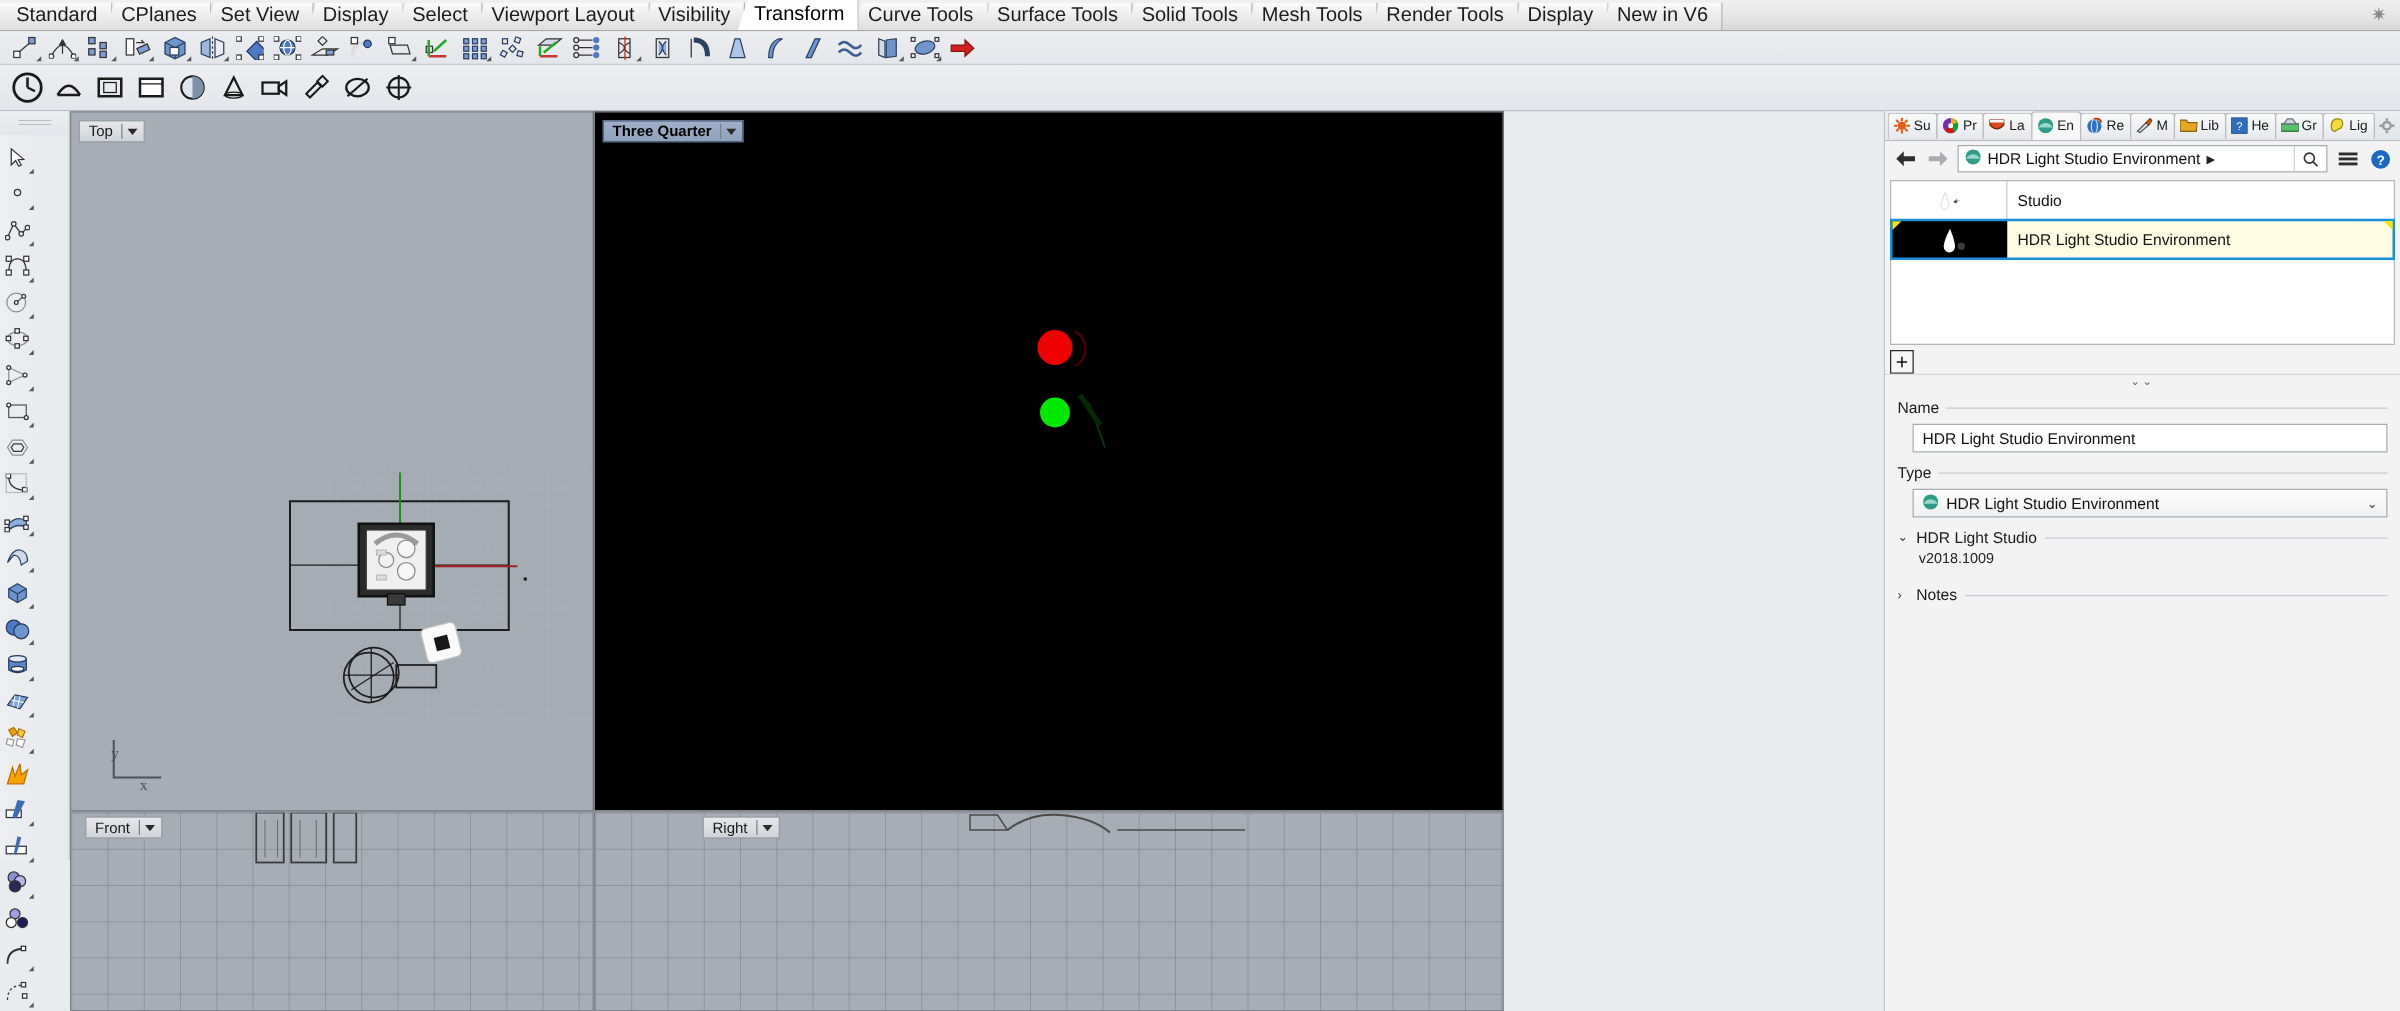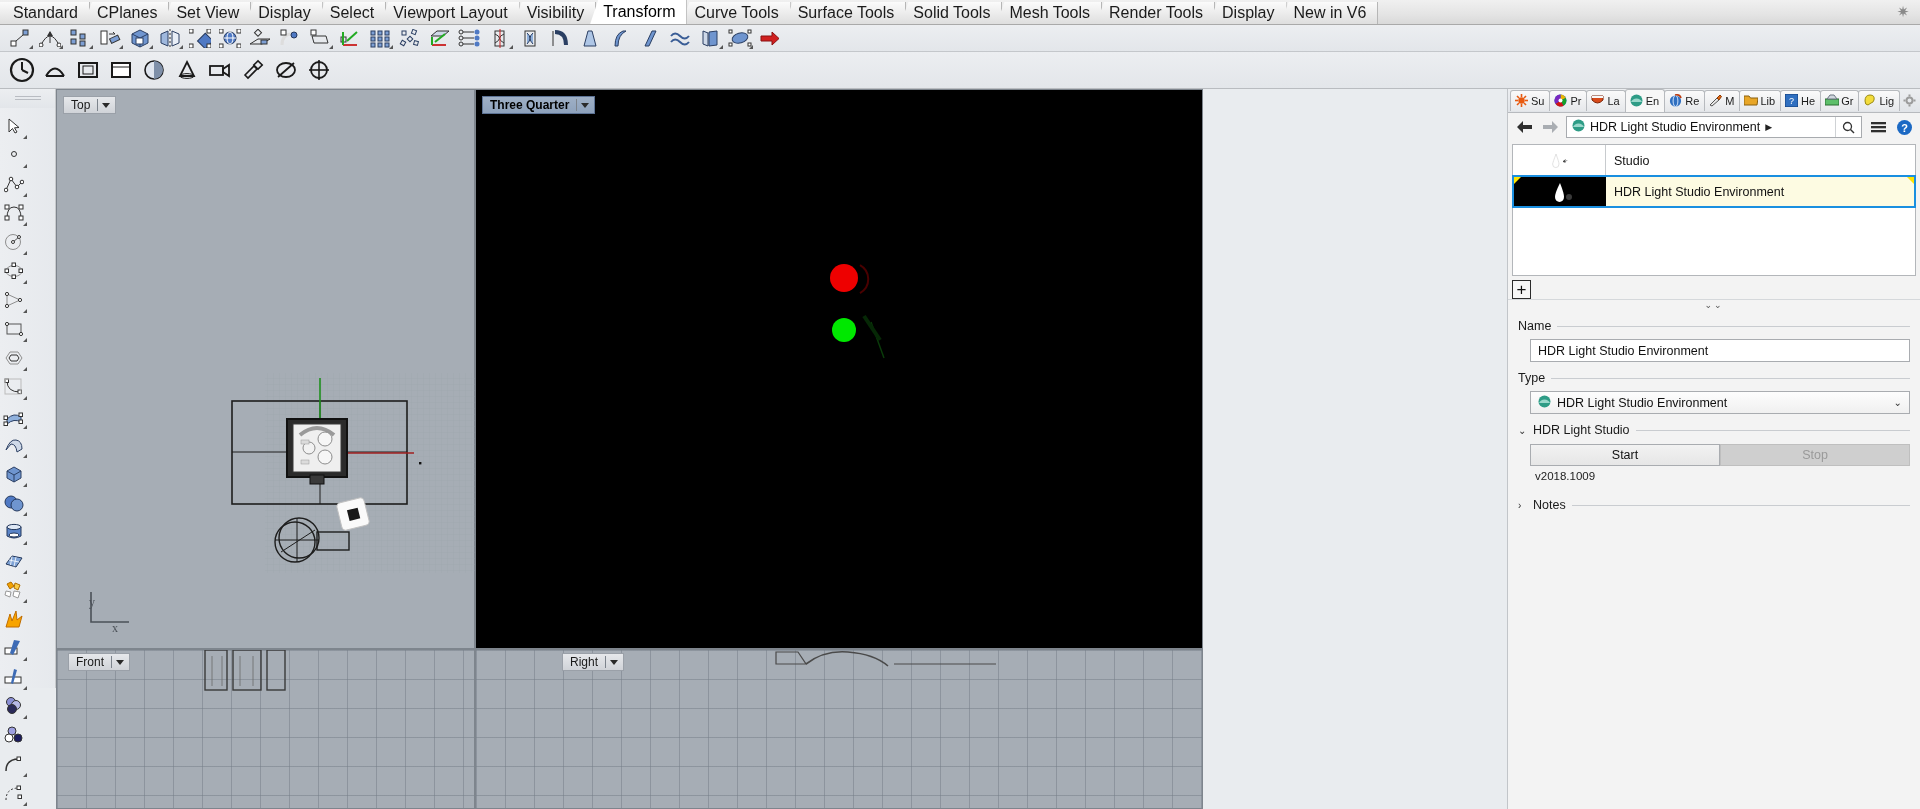--- a/index.html
+++ b/index.html
@@ -1113,24 +1113,20 @@
           <span class="dd">⌄</span>
         </div>
       </div>
 
       <div class="grp">
         <div class="grp-head">
           <span class="chev">⌄</span>
           <span>HDR Light Studio</span>
           <span class="rule"></span>
         </div>
-        <div class="btnrow">
-          <div class="pbtn">Start</div>
-          <div class="pbtn disabled">Stop</div>
-        </div>
         <div class="ver">v2018.1009</div>
       </div>
 
       <div class="grp" style="margin-top:16px;">
         <div class="grp-head">
           <span class="chev">›</span>
           <span>Notes</span>
           <span class="rule"></span>
         </div>
       </div>

